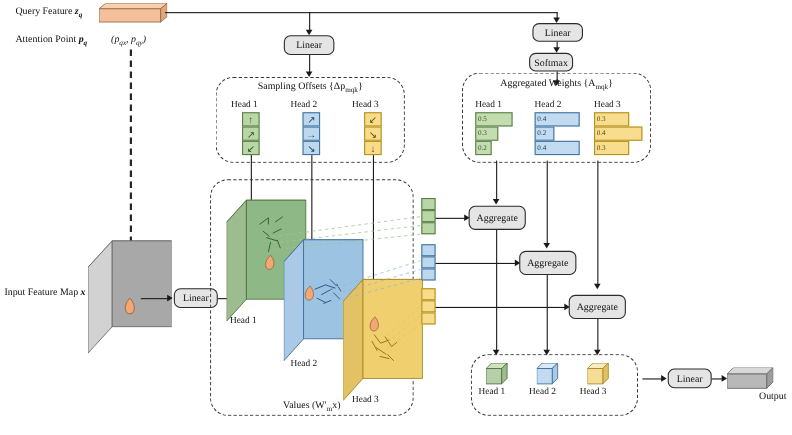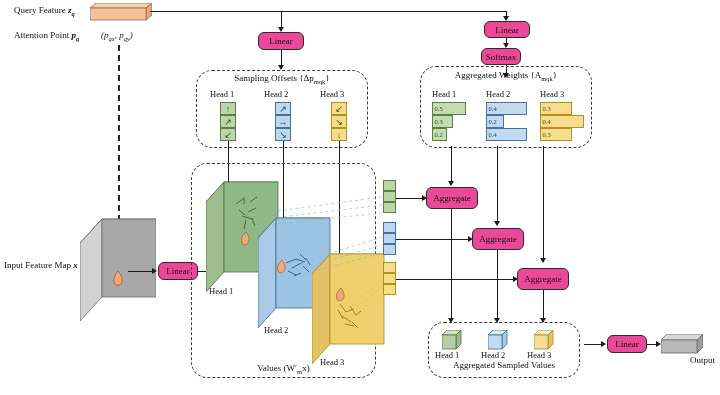--- a/index.html
+++ b/index.html
@@ -11,21 +11,21 @@
     overflow:hidden;
   }
   .abs{position:absolute;}
   .lbl{font-size:9px;line-height:1.1;white-space:nowrap;}
   .sub{font-size:6.5px;vertical-align:sub;}
   .bigbold{font-weight:bold;font-style:italic;}
 
   
   .pbox{
     position:absolute;border:1.1px solid #2b2b2b;border-radius:6px;
-    background:#ec4899;display:flex;align-items:center;justify-content:center;
+    background:#e5e5e5;display:flex;align-items:center;justify-content:center;
     font-size:9px;color:#111;box-sizing:border-box;
   }
   
   .dgroup{
     position:absolute;border:1.6px dashed #3a3a3a;border-radius:16px;
     box-sizing:border-box;background:transparent;
   }
   .gtitle{
     position:absolute;font-size:9px;white-space:nowrap;text-align:center;
   }
@@ -329,21 +329,20 @@
   </div>
 
   <div class="ln lnv abs" style="left:451px;top:209px;height:112px;"></div>
   <div class="arrowhead ah-down abs" style="left:448px;top:318px;"></div>
   <div class="ln lnv abs" style="left:497px;top:250px;height:71px;"></div>
   <div class="arrowhead ah-down abs" style="left:494px;top:318px;"></div>
   <div class="ln lnv abs" style="left:543px;top:290px;height:31px;"></div>
   <div class="arrowhead ah-down abs" style="left:540px;top:318px;"></div>
 
   <div class="dgroup" style="left:428px;top:322px;width:152px;height:56px;"></div>
-  <div class="gtitle" style="left:428px;top:360px;width:152px;">Aggregated Sampled Values</div>
 
   <div class="abs" style="left:442px;top:330px;width:20px;height:20px;">
     <svg width="20" height="20" viewBox="0 0 20 20">
       <polygon points="0,5 5,0 19,0 14,5" fill="#cfe3bf" stroke="#4f7440" stroke-width="0.8"></polygon>
       <polygon points="14,5 19,0 19,14 14,19" fill="#9dbd8e" stroke="#4f7440" stroke-width="0.8"></polygon>
       <rect x="0" y="5" width="14" height="14" fill="#b6cfaa" stroke="#4f7440" stroke-width="0.8"></rect>
     </svg>
   </div>
   <div class="abs" style="left:488px;top:330px;width:20px;height:20px;">
     <svg width="20" height="20" viewBox="0 0 20 20">

